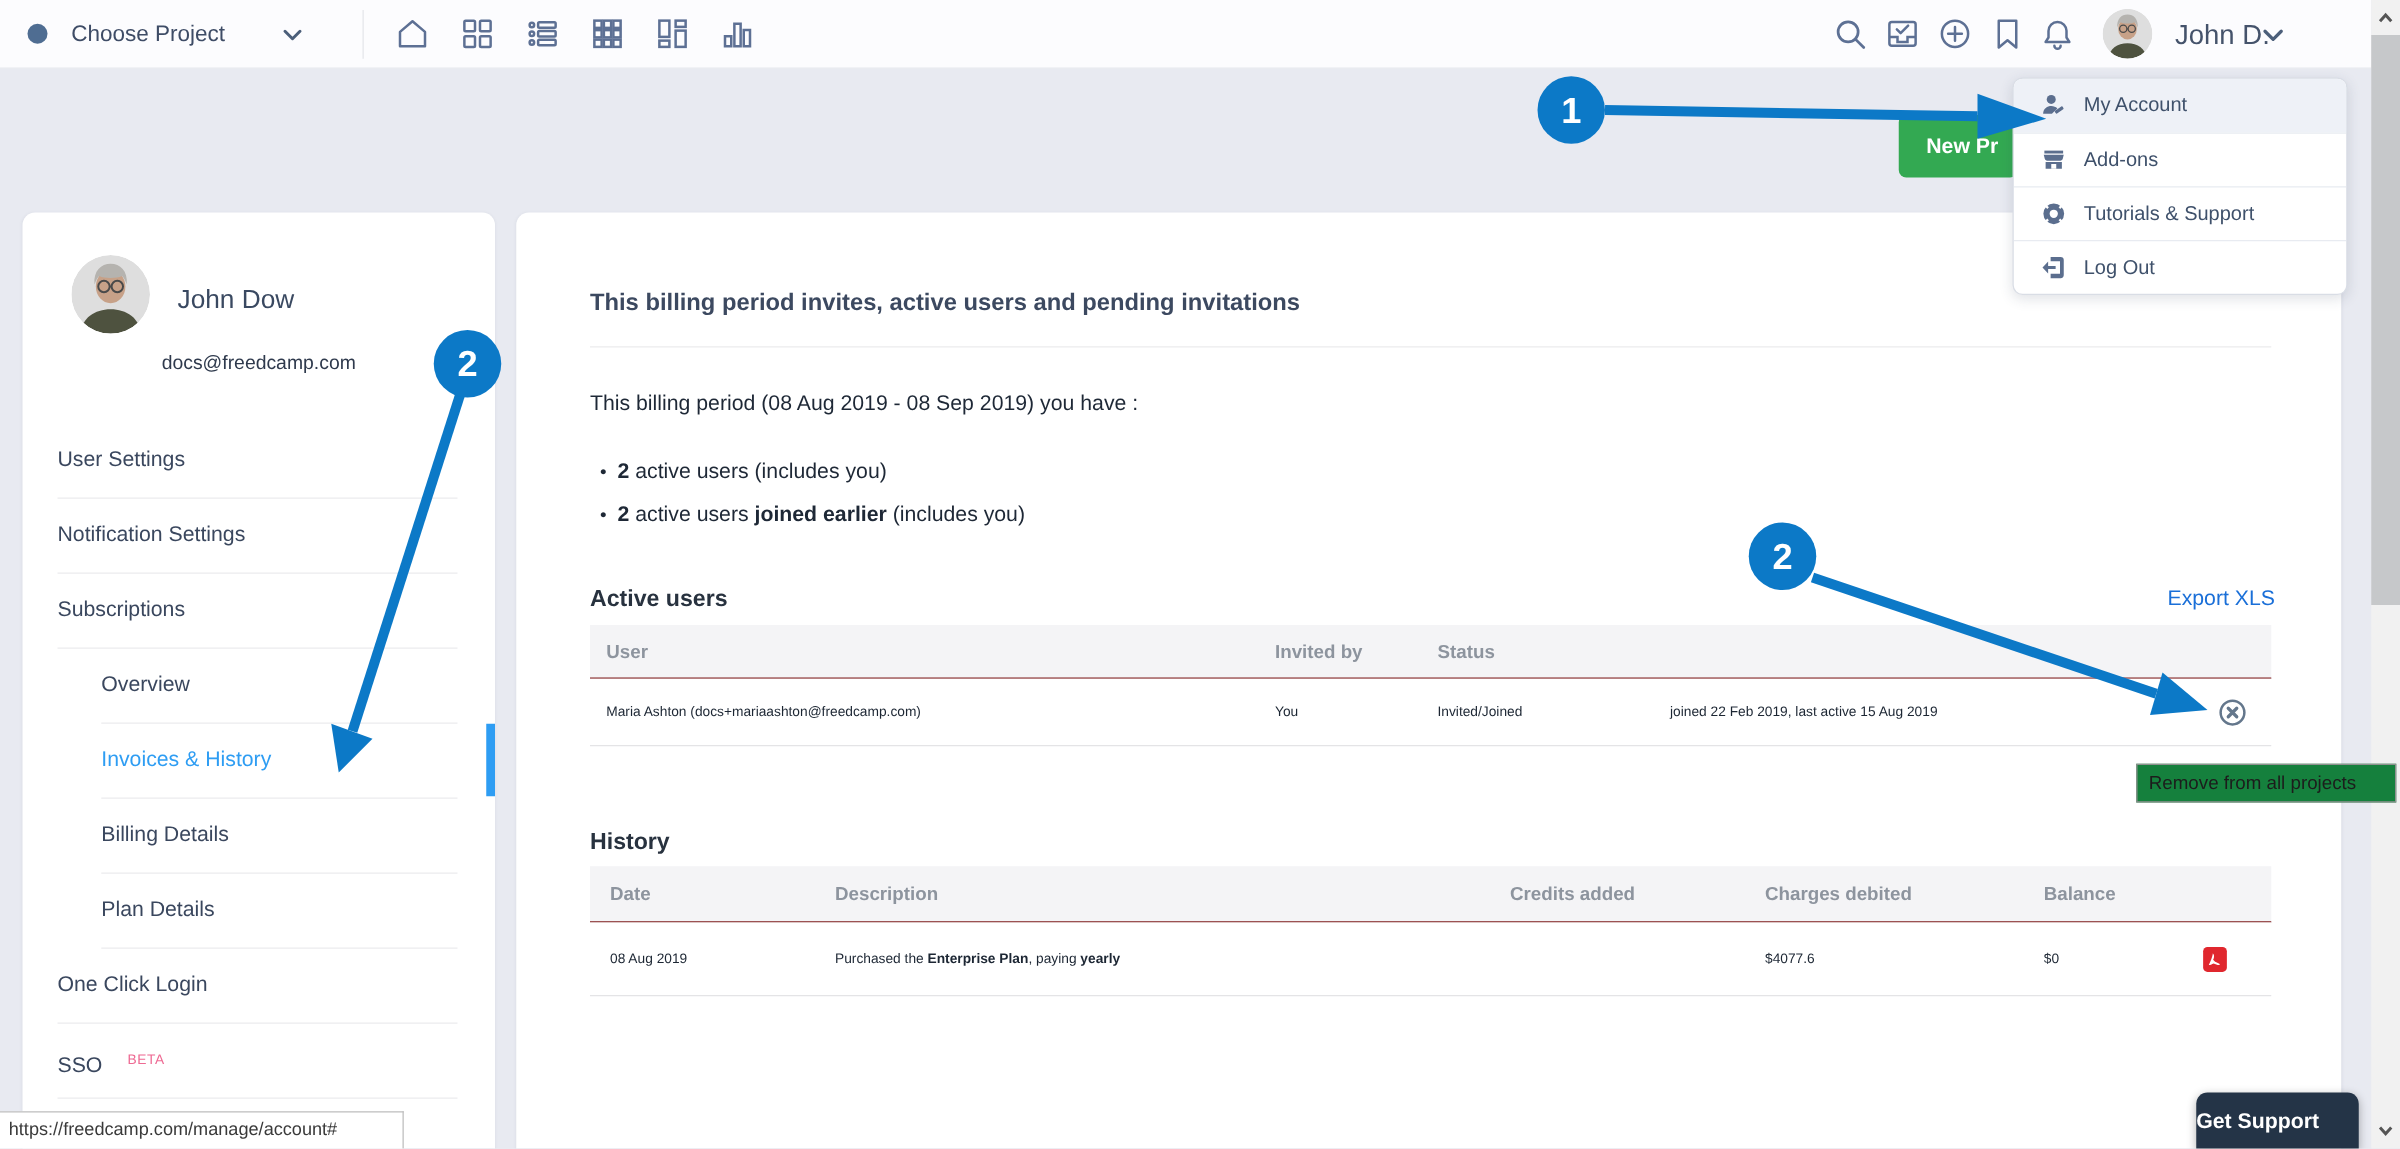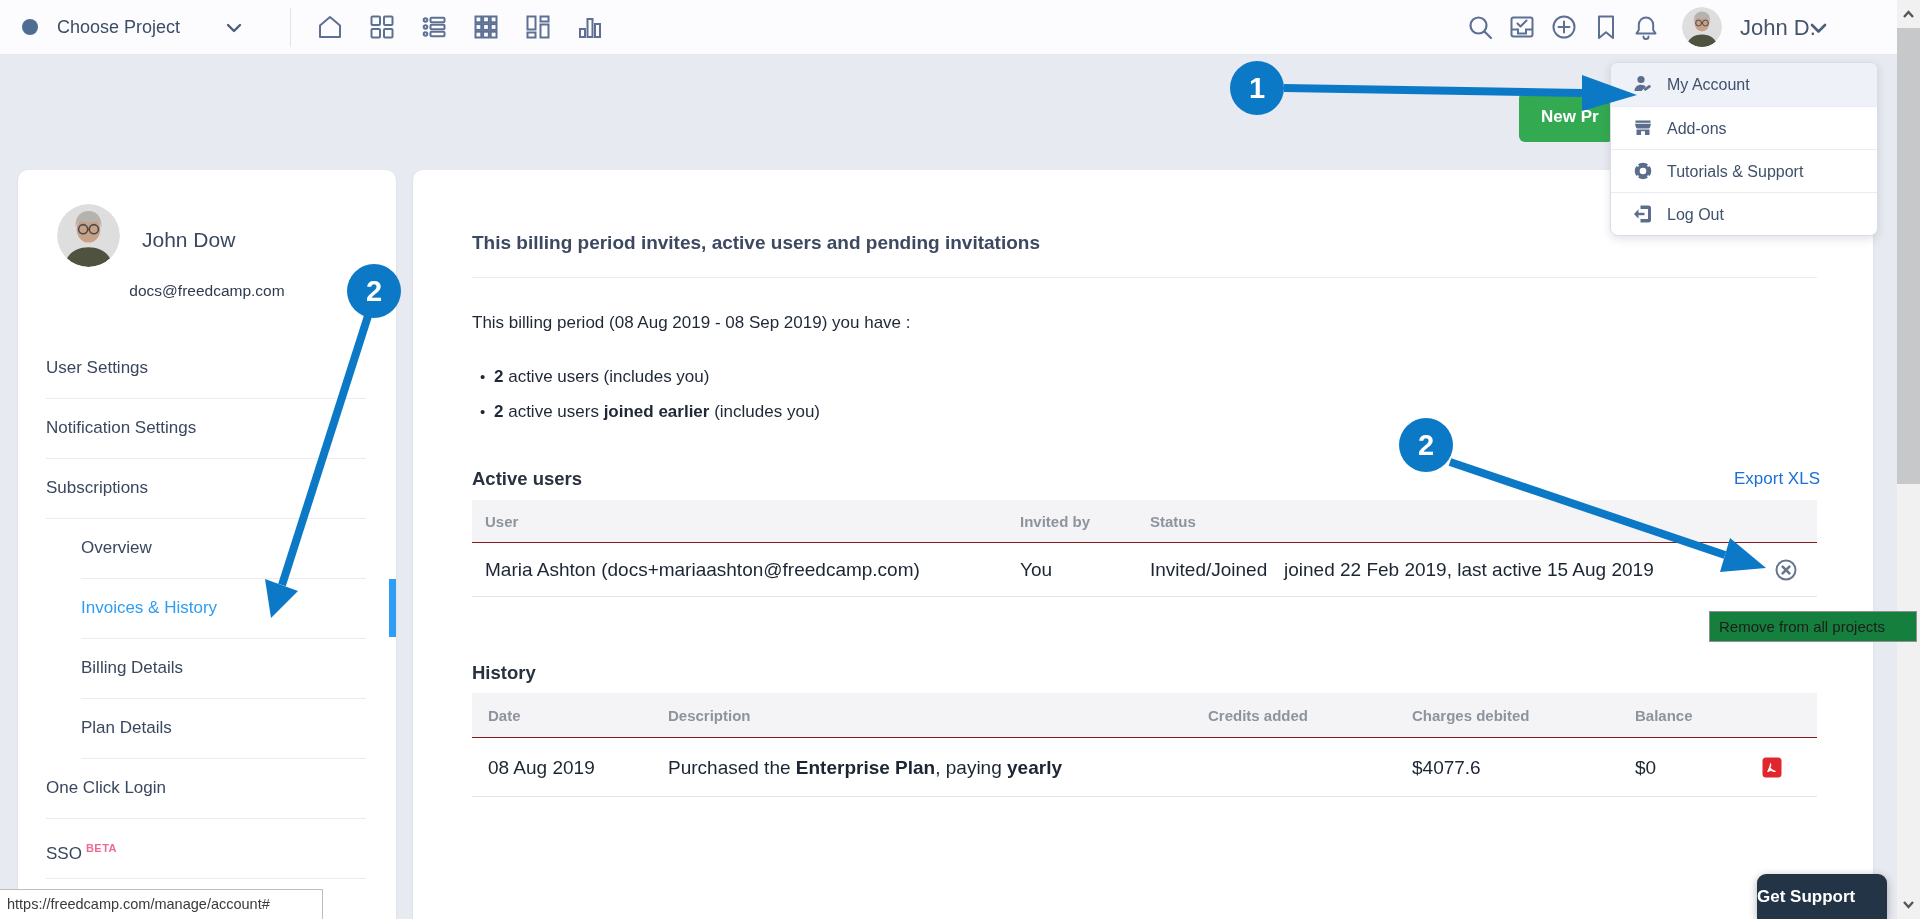--- a/index.html
+++ b/index.html
@@ -35,36 +35,36 @@
            box-shadow:0 1px 3px rgba(40,50,80,.08);z-index:5;}
   .sb-avatar{position:absolute;left:39px;top:34px;width:63px;height:63px;border-radius:50%;overflow:hidden;}
   .sb-name{position:absolute;left:124px;top:58px;font-size:21px;color:#3a4961;}
   .sb-email{position:absolute;left:0;top:112px;width:100%;text-align:center;font-size:15.5px;color:#2f3a4d;}
   .sb-item{position:absolute;width:330px;height:60px;line-height:60px;font-size:17px;color:#3a475e;cursor:pointer;}
   .sb-item.lvl1{left:28px;}
   .sb-item.lvl2{left:63px;}
   .sb-item.active{color:#2e9df3;}
   .sb-div{position:absolute;height:1px;background:#ececee;right:30px;}
   .sb-activebar{position:absolute;left:371px;top:409px;width:7px;height:58px;background:#2e9df3;}
-  .beta{color:#ee6a93;font-size:11px;font-weight:bold;vertical-align:super;margin-left:4px;letter-spacing:.5px;}
+  .beta{color:#ee6a93;font-size:11px;font-weight:normal;vertical-align:super;margin-left:20px;letter-spacing:.5px;}
 
   
   .main{position:absolute;left:413px;top:170px;width:1460px;height:749px;background:#fff;border-radius:10px 10px 0 0;
         box-shadow:0 1px 3px rgba(40,50,80,.08);z-index:5;}
   .m-title{position:absolute;left:59px;top:62px;font-size:19px;font-weight:bold;color:#3c4960;}
   .m-hr{position:absolute;left:59px;top:107px;width:1345px;height:1px;background:#ebebed;}
   .m-period{position:absolute;left:59px;top:143px;font-size:17px;color:#1e2836;}
   .m-bullet{position:absolute;left:67px;font-size:17px;color:#1e2836;}
   .m-bullet .dot{display:inline-block;width:14px;font-size:15px;}
   .sec-head{position:absolute;left:59px;font-size:18.5px;font-weight:bold;color:#28323f;}
   .export{position:absolute;right:53px;top:299px;font-size:17px;color:#1a6fd8;cursor:pointer;}
 
   .tbl{position:absolute;left:59px;width:1345px;}
   .tbl-head{position:relative;background:#f4f4f6;border-bottom:1px solid #7f1d1d;color:#8d949e;font-weight:bold;font-size:15px;}
-  .tbl-row{position:relative;background:#fff;border-bottom:1px solid #e4e4e6;color:#1c2633;font-size:19px;text-align:center;}
+  .tbl-row{position:relative;background:#fff;border-bottom:1px solid #e4e4e6;color:#1c2633;font-size:11px;text-align:center;}
   .cell{position:absolute;top:0;white-space:nowrap;}
   .t1 .tbl-head{height:43px;line-height:43px;}
   .t1 .tbl-row{height:54px;line-height:54px;}
   .t2 .tbl-head{height:45px;line-height:45px;}
   .t2 .tbl-row{height:59px;line-height:59px;}
 
   .remove-btn{position:absolute;left:1302px;top:15px;width:24px;height:24px;cursor:pointer;}
   .pdf{position:absolute;left:1290px;top:19px;width:20px;height:21px;cursor:pointer;}
 
   
@@ -289,21 +289,21 @@
     <div class="tbl t1" style="top:330px">
       <div class="tbl-head">
         <span class="cell" style="left:13px">User</span>
         <span class="cell" style="left:548px">Invited by</span>
         <span class="cell" style="left:678px">Status</span>
       </div>
       <div class="tbl-row">
         <span class="cell" style="left:13px">Maria Ashton (docs+mariaashton@freedcamp.com)</span>
         <span class="cell" style="left:548px">You</span>
         <span class="cell" style="left:678px">Invited/Joined</span>
-        <span class="cell" style="left:812px">joined 22 Feb 2019, last active 15 Aug 2019</span>
+        <span class="cell" style="left:864px">joined 22 Feb 2019, last active 15 Aug 2019</span>
         <svg class="remove-btn" viewBox="0 0 24 24">
             <circle cx="12" cy="12" r="9.5" fill="none" stroke="#64778c" stroke-width="2"></circle>
             <path d="M8.6 8.6l6.8 6.8M15.4 8.6l-6.8 6.8" stroke="#64778c" stroke-width="2.6" stroke-linecap="round"></path>
           </svg>
       </div>
     </div>
 
     <div class="sec-head" style="top:492px">History</div>
 
     <div class="tbl t2" style="top:523px">

